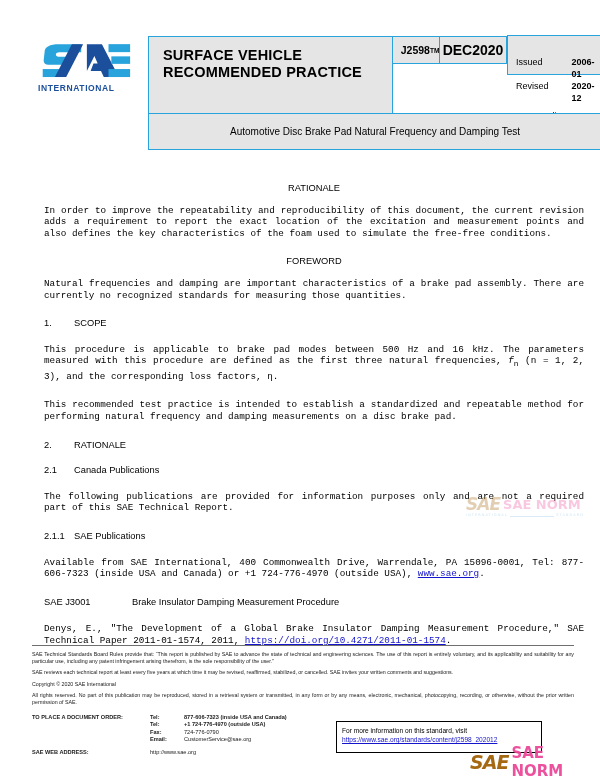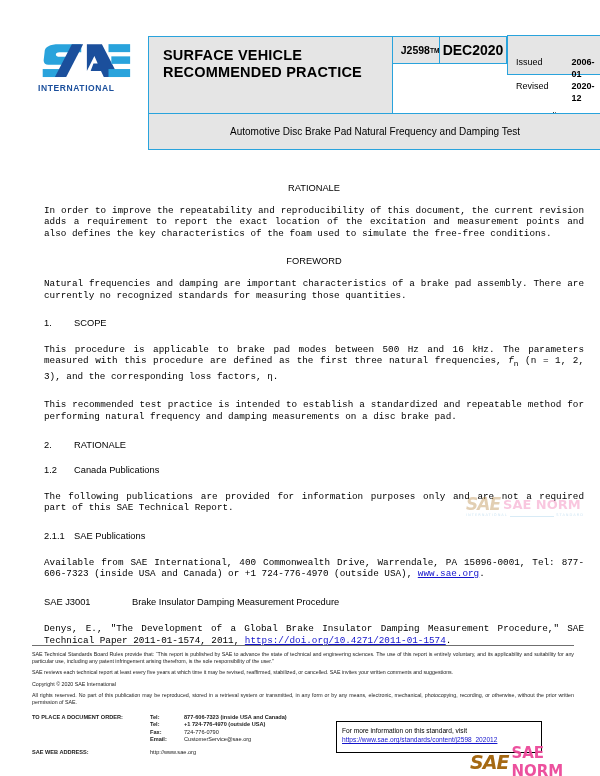--- a/index.html
+++ b/index.html
@@ -320,21 +320,21 @@
     </div>
     <div class="para"><span>This procedure is applicable to brake pad modes between 500 Hz and 16 kHz. The parameters measured with this procedure are defined as the first three natural frequencies, </span><i>f</i><sub>n</sub><span> (n = 1, 2, 3), and the corresponding loss factors, </span><span>η</span><span>.</span></div>
 
     <div class="para">This recommended test practice is intended to establish a standardized and repeatable method for performing natural frequency and damping measurements on a disc brake pad.</div>
 
     <div class="sec">
       <span class="num">2.</span><span>RATIONALE</span>
     </div>
 
     <div class="sec">
-      <span class="num">1.2</span><span>Canada Publications</span>
+      <span class="num">2.1</span><span>Canada Publications</span>
     </div>
     <div class="para">The following publications are provided for information purposes only and are not a required part of this SAE Technical Report.</div>
 
     <div class="sec">
       <span class="num">2.1.1</span><span>SAE Publications</span>
     </div>
     <div class="para"><span>Available from SAE International, 400 Commonwealth Drive, Warrendale, PA 15096-0001, Tel: 877-606-7323 (inside USA and Canada) or +1 724-776-4970 (outside USA), </span><a class="link" href="#">www.sae.org</a><span>.</span></div>
 
     <div class="ref-item">
       <span class="ref-id">SAE J3001</span><span>Brake Insulator Damping Measurement Procedure</span>

